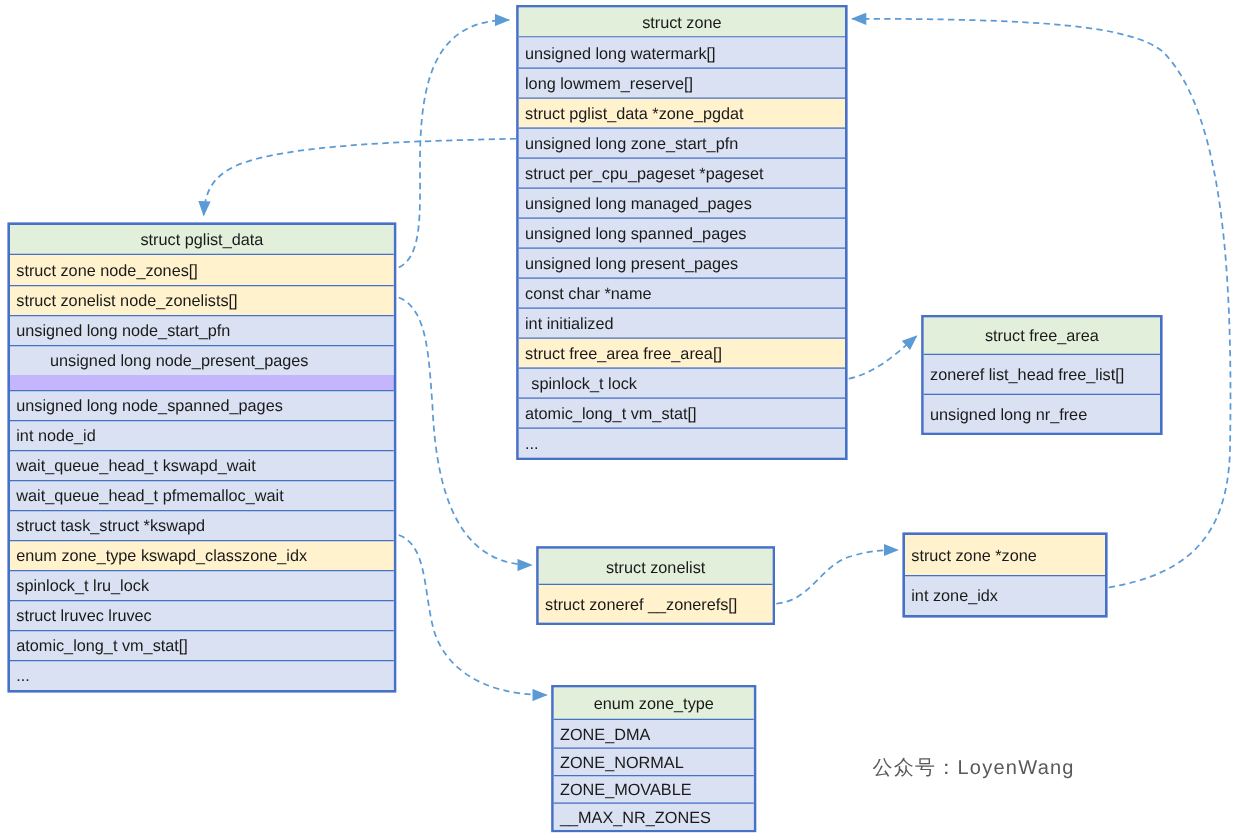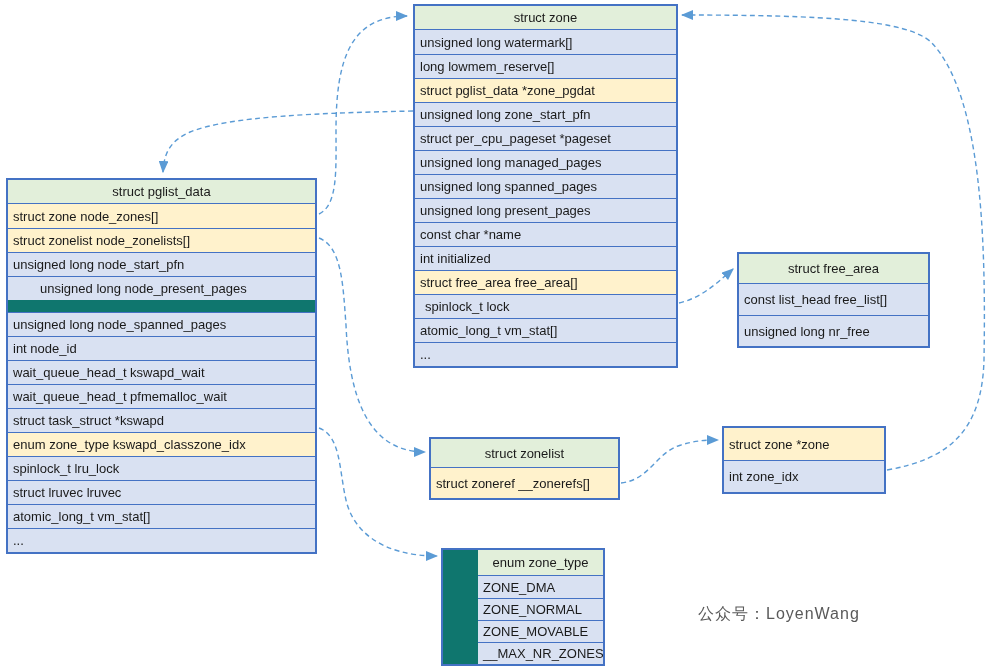--- a/index.html
+++ b/index.html
@@ -7,21 +7,21 @@
     position:relative;
     width:988px;height:666px;
     background:#ffffff;
     font-family:"Liberation Sans", sans-serif;
     overflow:hidden;
   }
   .tbl{
     position:absolute;
     box-sizing:border-box;
     border:2px solid var(--border,#4472C4);
-    background:#0f766e;
+    background:#c4b5fd;
   }
   .hdr{
     box-sizing:border-box;
     display:flex;align-items:center;justify-content:center;
     background:var(--green,#E2EFDA);
     border-bottom:1.5px solid var(--border,#4472C4);
     font-size:13px;color:#1a1a1a;
     white-space:nowrap;overflow:hidden;
   }
   .row{
@@ -93,31 +93,31 @@
       <div class="row" style="height: 24px;">wait_queue_head_t pfmemalloc_wait</div>
       <div class="row" style="height: 24px;">struct task_struct *kswapd</div>
       <div class="row hl" style="height: 24px;">enum zone_type kswapd_classzone_idx</div>
       <div class="row" style="height: 24px;">spinlock_t lru_lock</div>
       <div class="row" style="height: 24px;">struct lruvec lruvec</div>
       <div class="row" style="height: 24px;">atomic_long_t vm_stat[]</div>
       <div class="row" style="height: 24px;">...</div>
     </div>
     <div class="tbl" style="left: 737px; top: 252px; width: 193px;">
       <div class="hdr" style="height: 30px;">struct free_area</div>
-      <div class="row" style="height: 31px;">const list_head free_list[]</div>
+      <div class="row" style="height: 31px;">zoneref list_head free_list[]</div>
       <div class="row" style="height: 31px;">unsigned long nr_free</div>
     </div>
     <div class="tbl" style="left: 429px; top: 437px; width: 191px;">
       <div class="hdr" style="height: 29px;">struct zonelist</div>
       <div class="row hl" style="height: 30px;">struct zoneref __zonerefs[]</div>
     </div>
     <div class="tbl" style="left: 722px; top: 426px; width: 164px;">
       <div class="row hl" style="height: 32px;">struct zone *zone</div>
       <div class="row" style="height: 32px;">int zone_idx</div>
     </div>
-    <div class="tbl" style="left: 441px; top: 548px; width: 164px; padding-left: 35px;">
+    <div class="tbl" style="left: 441px; top: 548px; width: 164px;">
       <div class="hdr" style="height: 26px;">enum zone_type</div>
       <div class="row" style="height: 22px;">ZONE_DMA</div>
       <div class="row" style="height: 22px;">ZONE_NORMAL</div>
       <div class="row" style="height: 22px;">ZONE_MOVABLE</div>
       <div class="row" style="height: 22px;">__MAX_NR_ZONES</div>
     </div>
   </div>
 
 </body></html>

